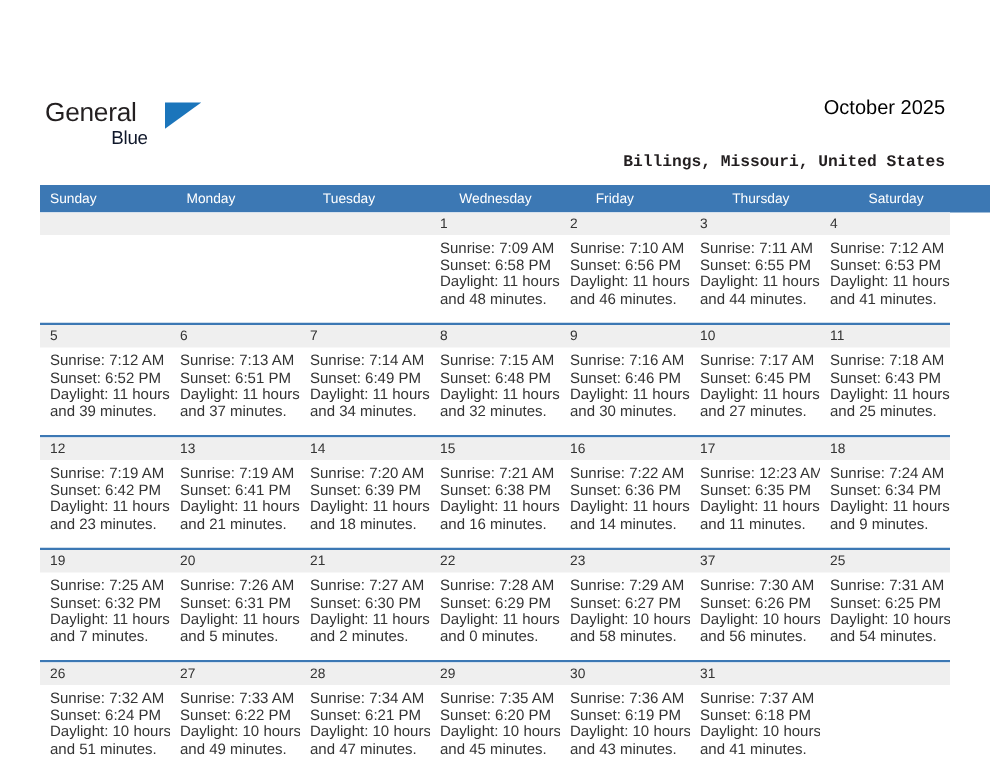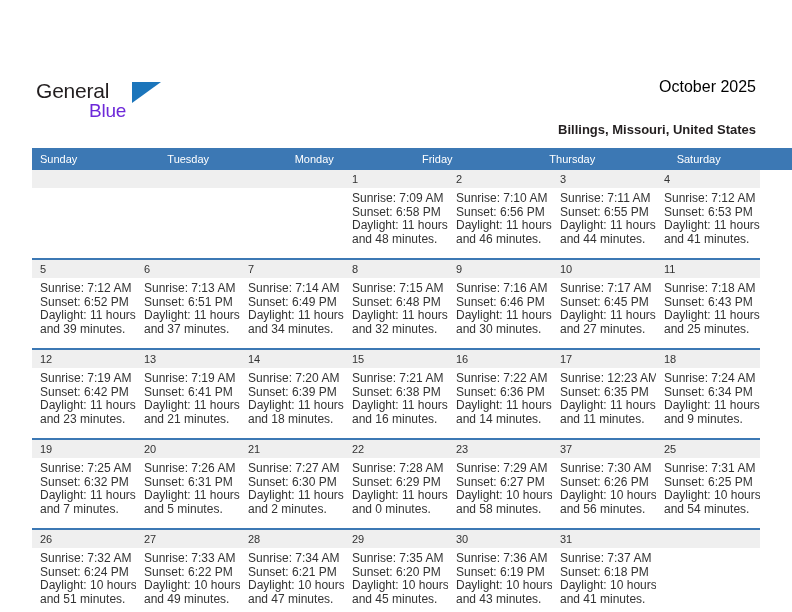--- a/index.html
+++ b/index.html
@@ -42,22 +42,22 @@
     top: 0;
     font-size: 21px;
     color: #231f20;
     letter-spacing: -0.2px;
     line-height: 22px;
   }
   .logo-blue {
     position: absolute;
     left: 53px;
     top: 20px;
-    font-size: 19px;
-    color: #6d28d9;
+    font-size: 15px;
+    color: #0f172a;
     letter-spacing: -0.2px;
     line-height: 22px;
   }
   .logo-triangle {
     position: absolute;
     left: 96px;
     top: 2px;
     width: 0;
     height: 0;
     border-left: 29px solid #1b75bb;
@@ -74,20 +74,21 @@
   }
   .subtitle {
     position: absolute;
     right: 36px;
     top: 78px;
     font-size: 13px;
     font-weight: bold;
     color: #231f20;
     text-align: right;
     white-space: nowrap;
+    font-family: Liberation Mono, monospace;
   }
 
   
   .calendar {
     position: absolute;
     left: 32px;
     top: 104px;
     width: 728px;
   }
   .weekday-row {
@@ -156,22 +157,23 @@
       <span class="logo-triangle"></span>
       <span class="logo-blue">Blue</span>
     </div>
     <div class="title">October 2025</div>
     <div class="subtitle">Billings, Missouri, United States</div>
   </div>
 
   <div class="calendar">
     <div class="weekday-row">
       <div class="weekday">Sunday</div>
+      <div class="weekday">Monday</div>
       <div class="weekday">Tuesday</div>
-      <div class="weekday">Monday</div>
+      <div class="weekday">Wednesday</div>
       <div class="weekday">Friday</div>
       <div class="weekday">Thursday</div>
       <div class="weekday">Saturday</div>
     </div>
     <div id="weeks-container">
         <div class="week-row">
           <div class="day-cell empty">
             <div class="day-head"></div>
           </div>
           <div class="day-cell empty">

